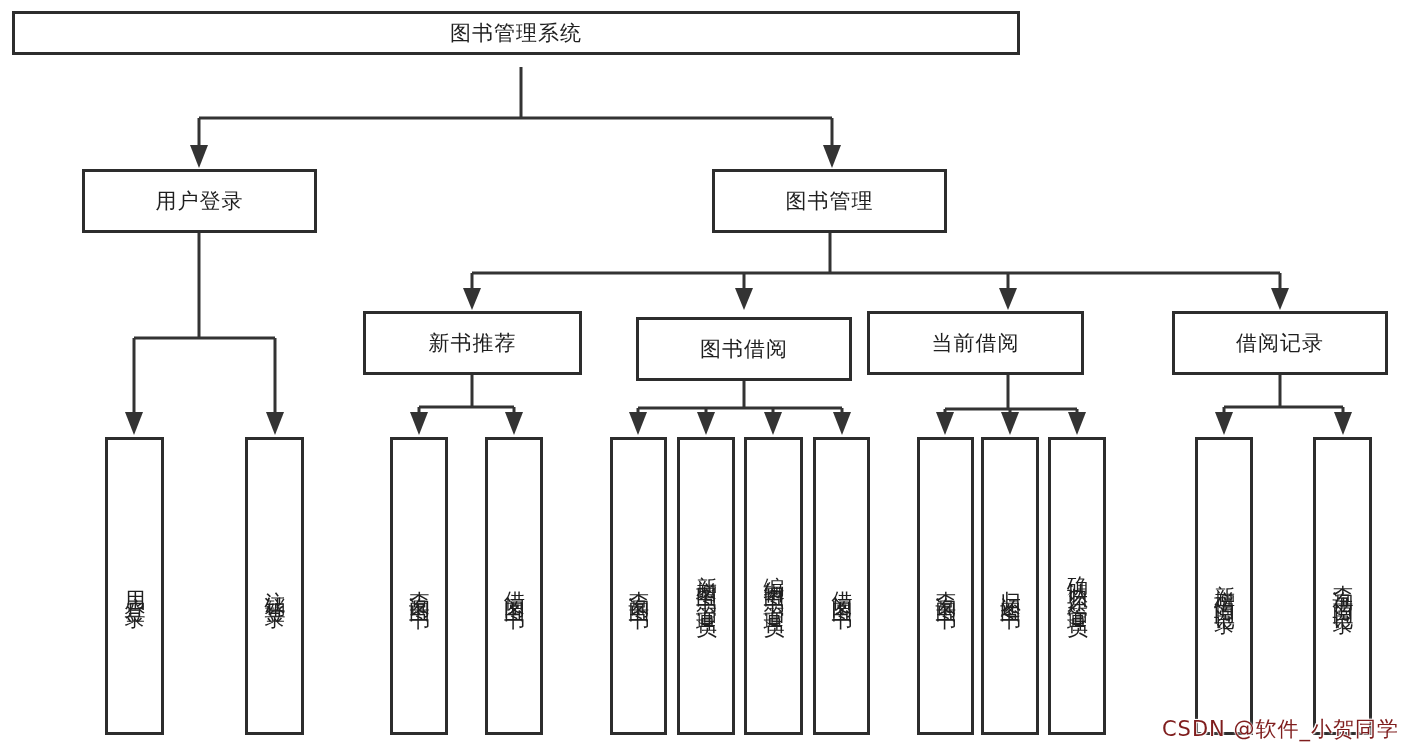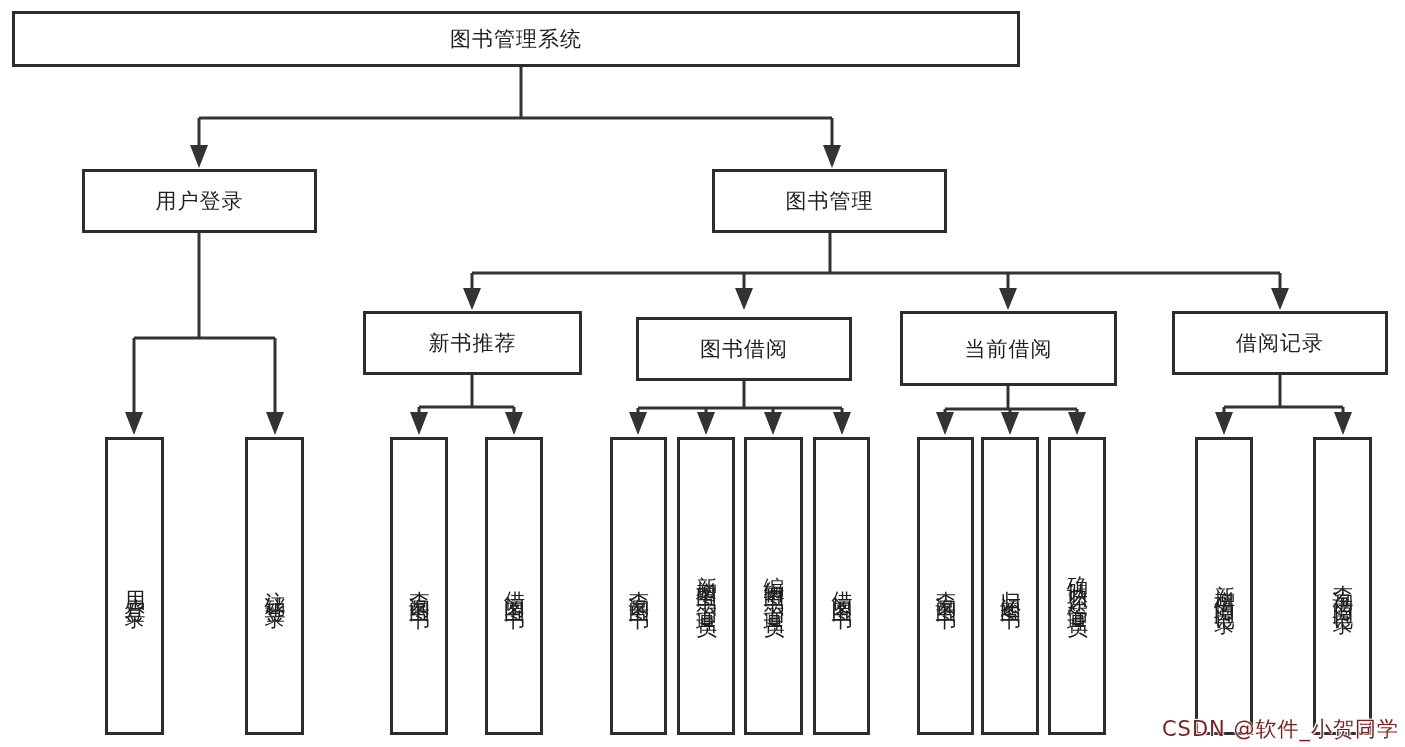--- a/index.html
+++ b/index.html
@@ -122,38 +122,38 @@
       <polygon points="764,412 782,412 773,435"></polygon>
       <polygon points="833,412 851,412 842,435"></polygon>
       <polygon points="936,412 954,412 945,435"></polygon>
       <polygon points="1001,412 1019,412 1010,435"></polygon>
       <polygon points="1068,412 1086,412 1077,435"></polygon>
       <polygon points="1215,412 1233,412 1224,435"></polygon>
       <polygon points="1334,412 1352,412 1343,435"></polygon>
     </g>
   </svg>
 
-  <div class="node" style="left:12px;top:11px;width:1008px;height:56px">
+  <div class="node" style="left:12px;top:11px;width:1008px;height:44px">
     <span class="hlabel">图书管理系统</span>
   </div>
 
   <div class="node" style="left:82px;top:169px;width:235px;height:64px">
     <span class="hlabel">用户登录</span>
   </div>
   <div class="node" style="left:712px;top:169px;width:235px;height:64px">
     <span class="hlabel">图书管理</span>
   </div>
 
   <div class="node" style="left:363px;top:311px;width:219px;height:64px">
     <span class="hlabel">新书推荐</span>
   </div>
   <div class="node" style="left:636px;top:317px;width:216px;height:64px">
     <span class="hlabel">图书借阅</span>
   </div>
-  <div class="node" style="left:900px;top:311px;width:217px;height:75px">
+  <div class="node" style="left:867px;top:311px;width:217px;height:64px">
     <span class="hlabel">当前借阅</span>
   </div>
   <div class="node" style="left:1172px;top:311px;width:216px;height:64px">
     <span class="hlabel">借阅记录</span>
   </div>
 
   <div class="node vbox" style="left:105px;top:437px;width:59px;height:298px">
     <span class="vlabel">用户登录</span>
   </div>
   <div class="node vbox" style="left:245px;top:437px;width:59px;height:298px">

